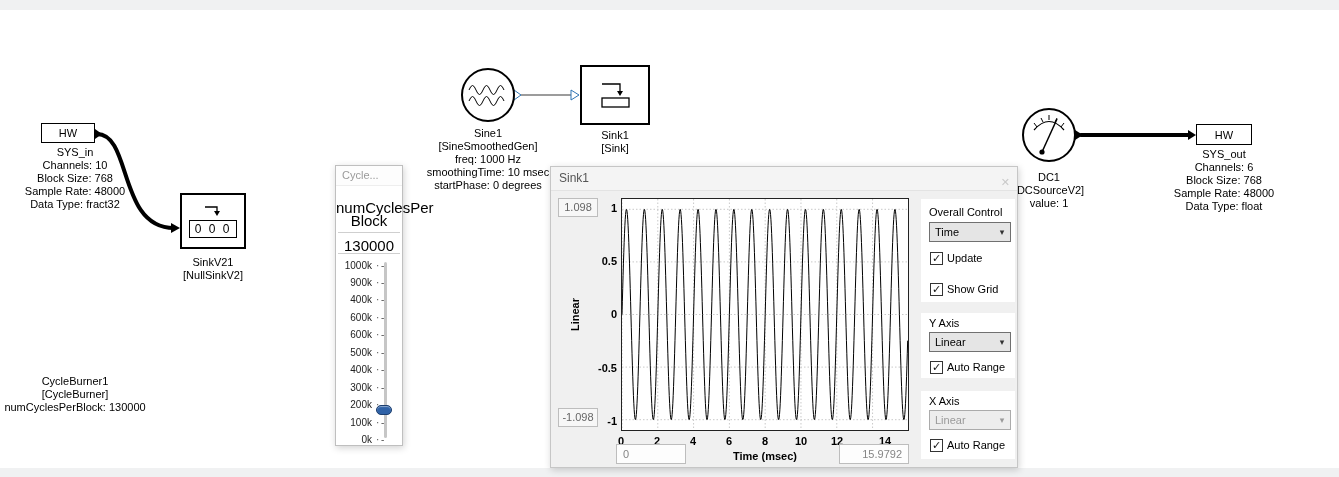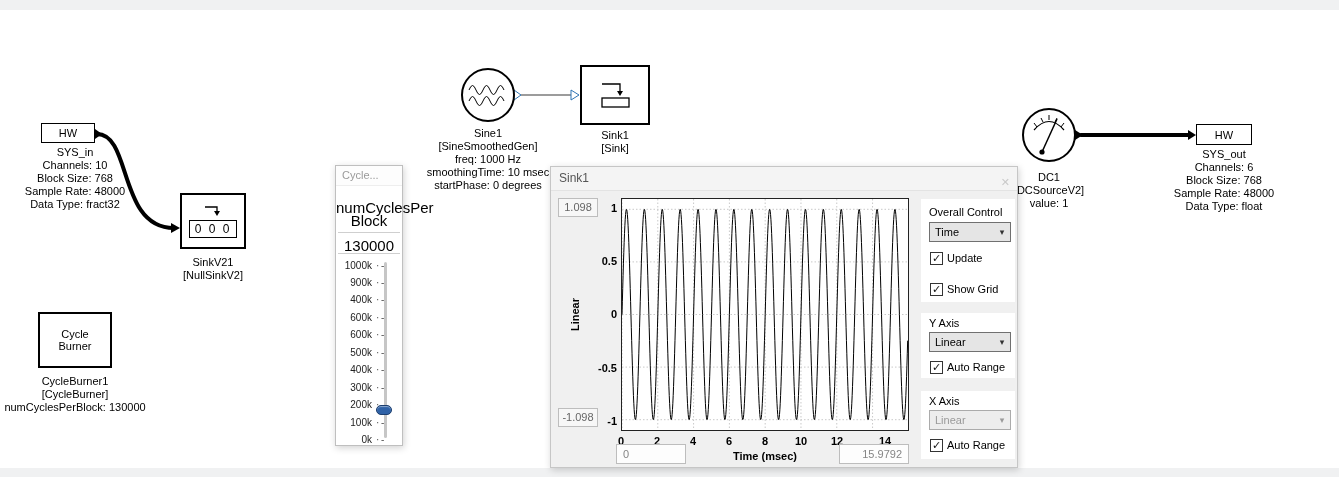--- a/index.html
+++ b/index.html
@@ -110,24 +110,20 @@
   <div class="blk2" style="left:180px;top:193px;width:66px;height:56px">
     <svg width="22" height="12" viewBox="0 0 22 12">
       <path d="M3,2 H15 V6" fill="none" stroke="#000" stroke-width="1.3"></path>
       <polygon points="12,6 18,6 15,11" fill="#000"></polygon>
     </svg>
     <div class="zeros">0 0 0</div>
   </div>
   <div class="lbl" style="left:153px;top:256px;width:120px">SinkV21</div>
   <div class="lbl" style="left:153px;top:269px;width:120px">[NullSinkV2]</div>
 
-  <div class="blk2" style="left:38px;top:312px;width:74px;height:56px;gap:0">
-    <span style="font-size:11px">Cycle</span>
-    <span style="font-size:11px">Burner</span>
-  </div>
   <div class="lbl" style="left:15px;top:375px;width:120px">CycleBurner1</div>
   <div class="lbl" style="left:15px;top:388px;width:120px">[CycleBurner]</div>
   <div class="lbl" style="left:-25px;top:401px;width:200px">numCyclesPerBlock: 130000</div>
 
   <div class="circle" style="left:461px;top:68px">
     <svg width="50" height="50" viewBox="0 0 50 50">
       <path d="M6,20 Q9.5,11 13,20 T20,20 T27,20 T34,20 T41,20" fill="none" stroke="#000" stroke-width="1"></path>
       <path d="M6,31 Q9.5,22 13,31 T20,31 T27,31 T34,31 T41,31" fill="none" stroke="#000" stroke-width="1"></path>
     </svg>
   </div>

